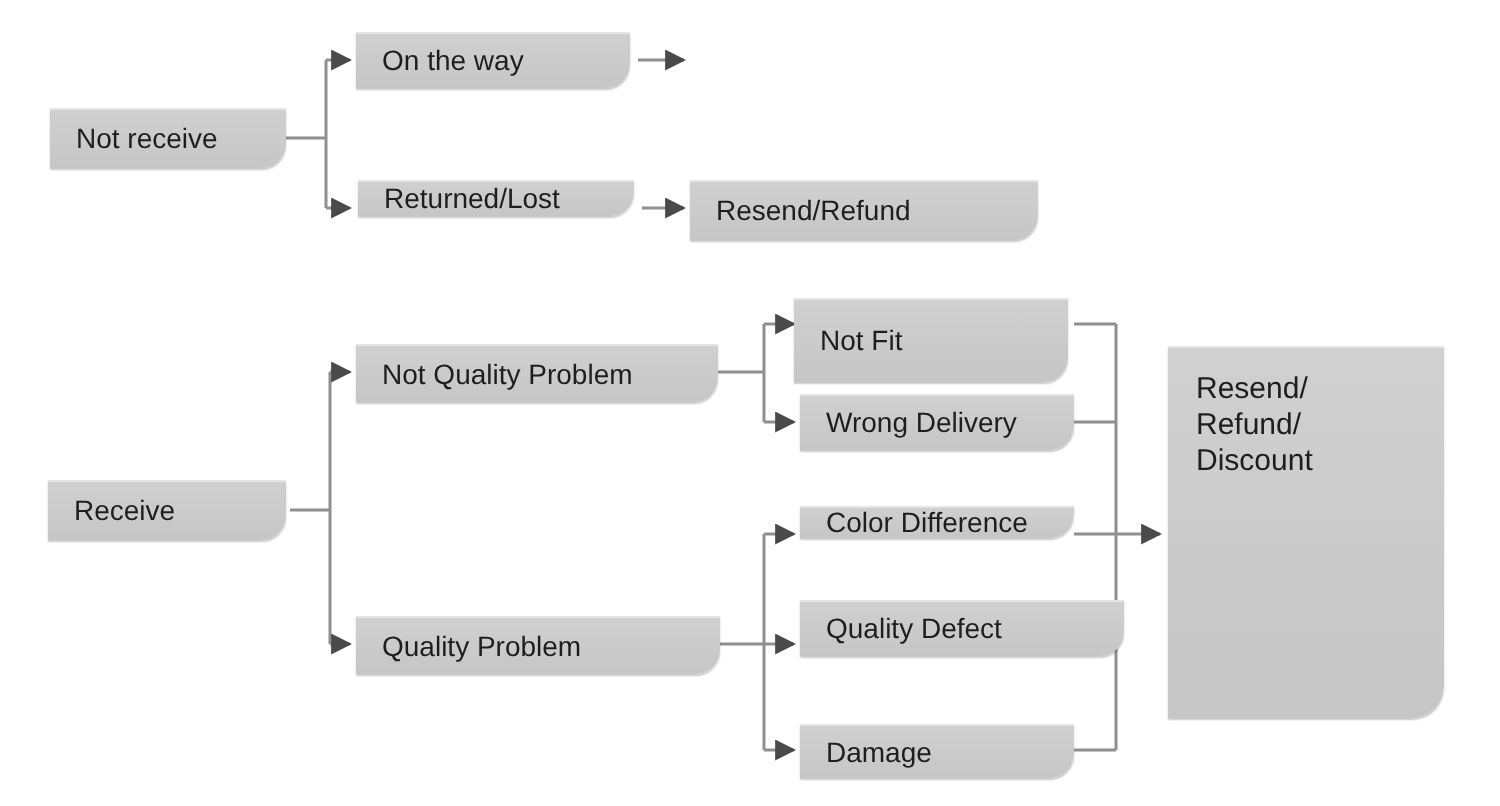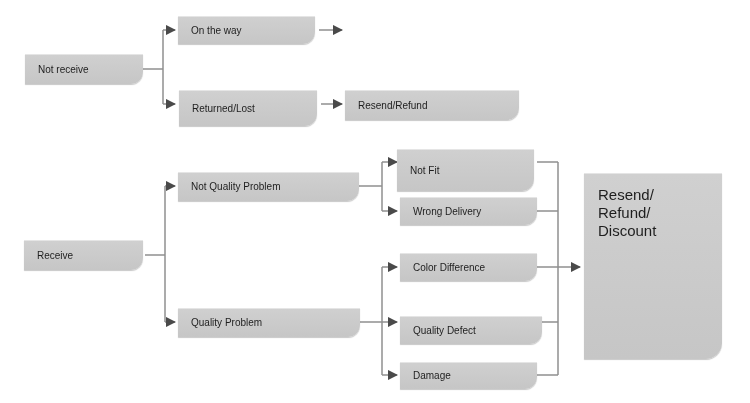--- a/index.html
+++ b/index.html
@@ -14,21 +14,21 @@
   svg.connectors marker path { fill:var(--arrow-color,#4a4a4a); }
   .node {
     position:absolute;
     display:flex; align-items:center;
     box-sizing:border-box;
     padding:0 5px 0 13px;
     background:linear-gradient(180deg, var(--box-fill-light,#cfcfcf), var(--box-fill,#c6c6c6));
     border-bottom-right-radius:12px;
     box-shadow:0 1px 1px rgba(0,0,0,.22), inset 0 1px 0 rgba(255,255,255,.45);
     color:var(--text-color,#1e1e1e);
-    font-size:10px;
+    font-size:14px;
     white-space:nowrap;
   }
   .outcome {
     position:absolute;
     box-sizing:border-box;
     background:linear-gradient(180deg, var(--box-fill-light,#cfcfcf), var(--box-fill,#c6c6c6));
     border-bottom-right-radius:16px;
     box-shadow:0 1px 1px rgba(0,0,0,.22), inset 0 1px 0 rgba(255,255,255,.45);
     color:var(--text-color,#1e1e1e);
     font-size:15px; line-height:18px;
@@ -80,37 +80,37 @@
     <path class="c" d="M537,375 H558"></path>
     <path class="c" d="M558,162 V375"></path>
     <path class="c" d="M558,267 H580" marker-end="url(#arw)"></path>
   </svg>
 
   <div class="node" style="left:25px;top:54px;width:118px;height:30px">Not receive</div>
 
   <div class="node" style="left:178px;top:16px;width:137px;height:28px">On the way</div>
 
 
-  <div class="node" style="left:179px;top:90px;width:138px;height:36px">Returned/Lost</div>
+  <div class="node" style="left:179px;top:90px;width:138px;height:18px">Returned/Lost</div>
 
   <div class="node" style="left:345px;top:90px;width:174px;height:30px">Resend/Refund</div>
 
   <div class="node" style="left:24px;top:240px;width:119px;height:30px">Receive</div>
 
   <div class="node" style="left:178px;top:172px;width:181px;height:29px">Not Quality Problem</div>
 
   <div class="node" style="left:178px;top:308px;width:182px;height:29px">Quality Problem</div>
 
   <div class="node" style="left:397px;top:149px;width:137px;height:42px">Not Fit</div>
 
   <div class="node" style="left:400px;top:197px;width:137px;height:28px">Wrong Delivery</div>
 
-  <div class="node" style="left:400px;top:253px;width:137px;height:28px">Color Difference</div>
+  <div class="node" style="left:400px;top:253px;width:137px;height:16px">Color Difference</div>
 
-  <div class="node" style="left:400px;top:316px;width:142px;height:28px">Quality Defect</div>
+  <div class="node" style="left:400px;top:300px;width:162px;height:28px">Quality Defect</div>
 
   <div class="node" style="left:400px;top:362px;width:137px;height:27px">Damage</div>
 
   <div class="outcome" style="left:584px;top:173px;width:138px;height:186px">
     <div class="title-line">Resend/</div>
     <div class="title-line">Refund/</div>
     <div class="title-line">Discount</div>
   </div>
 
 </div>

